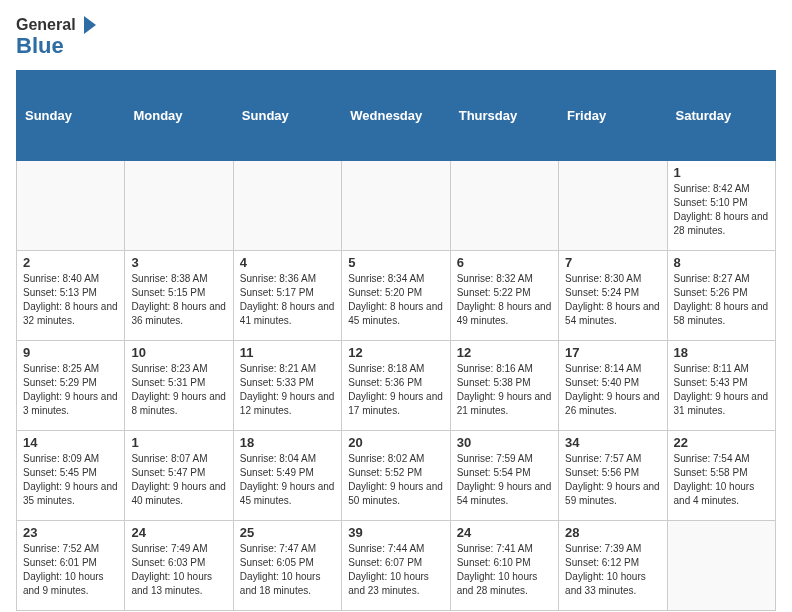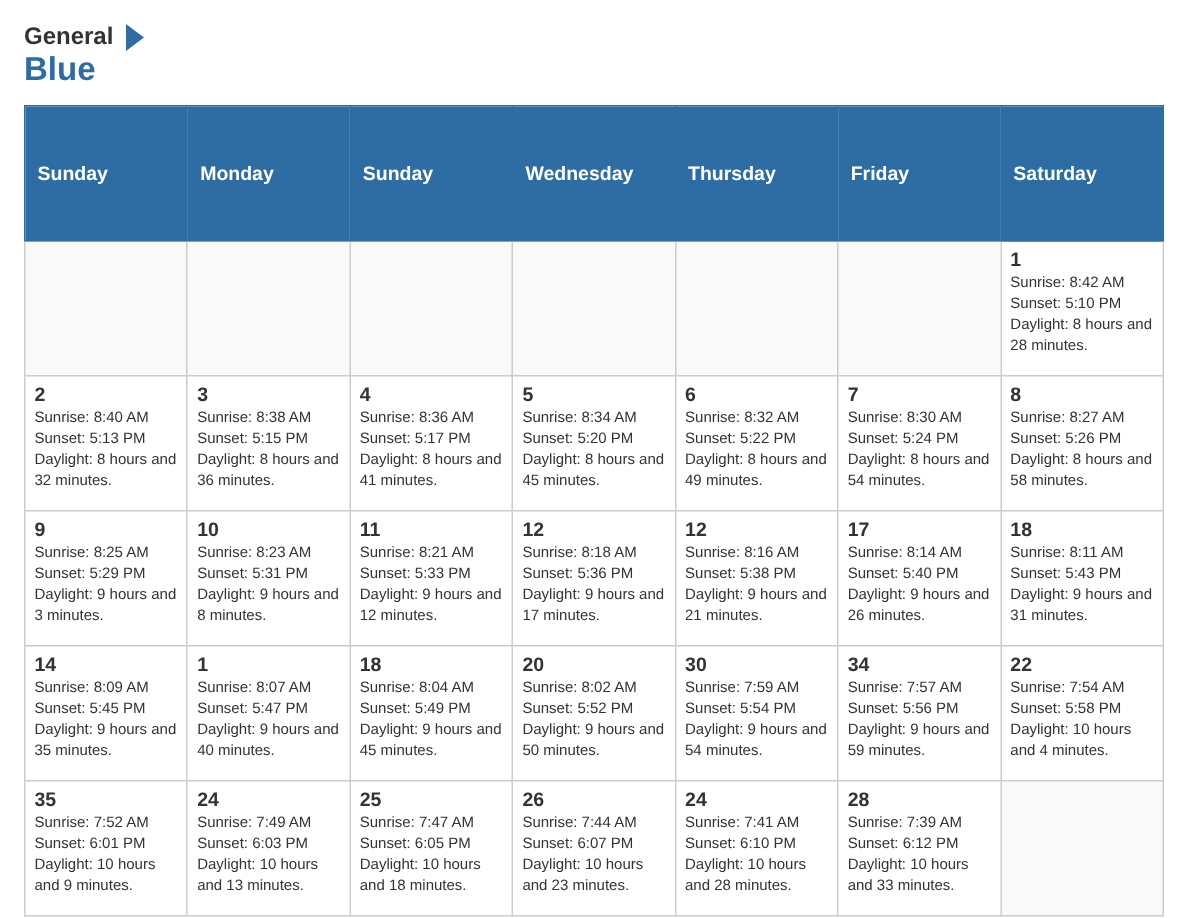--- a/index.html
+++ b/index.html
@@ -204,33 +204,33 @@
           <span class="day-number">34</span>
           <div class="day-info">Sunrise: 7:57 AM<br>Sunset: 5:56 PM<br>Daylight: 9 hours and 59 minutes.</div>
         </td>
         <td>
           <span class="day-number">22</span>
           <div class="day-info">Sunrise: 7:54 AM<br>Sunset: 5:58 PM<br>Daylight: 10 hours and 4 minutes.</div>
         </td>
       </tr>
       <tr>
         <td>
-          <span class="day-number">35</span>
+          <span class="day-number">23</span>
           <div class="day-info">Sunrise: 7:52 AM<br>Sunset: 6:01 PM<br>Daylight: 10 hours and 9 minutes.</div>
         </td>
         <td>
           <span class="day-number">24</span>
           <div class="day-info">Sunrise: 7:49 AM<br>Sunset: 6:03 PM<br>Daylight: 10 hours and 13 minutes.</div>
         </td>
         <td>
           <span class="day-number">25</span>
           <div class="day-info">Sunrise: 7:47 AM<br>Sunset: 6:05 PM<br>Daylight: 10 hours and 18 minutes.</div>
         </td>
         <td>
-          <span class="day-number">26</span>
+          <span class="day-number">39</span>
           <div class="day-info">Sunrise: 7:44 AM<br>Sunset: 6:07 PM<br>Daylight: 10 hours and 23 minutes.</div>
         </td>
         <td>
           <span class="day-number">24</span>
           <div class="day-info">Sunrise: 7:41 AM<br>Sunset: 6:10 PM<br>Daylight: 10 hours and 28 minutes.</div>
         </td>
         <td>
           <span class="day-number">28</span>
           <div class="day-info">Sunrise: 7:39 AM<br>Sunset: 6:12 PM<br>Daylight: 10 hours and 33 minutes.</div>
         </td>

